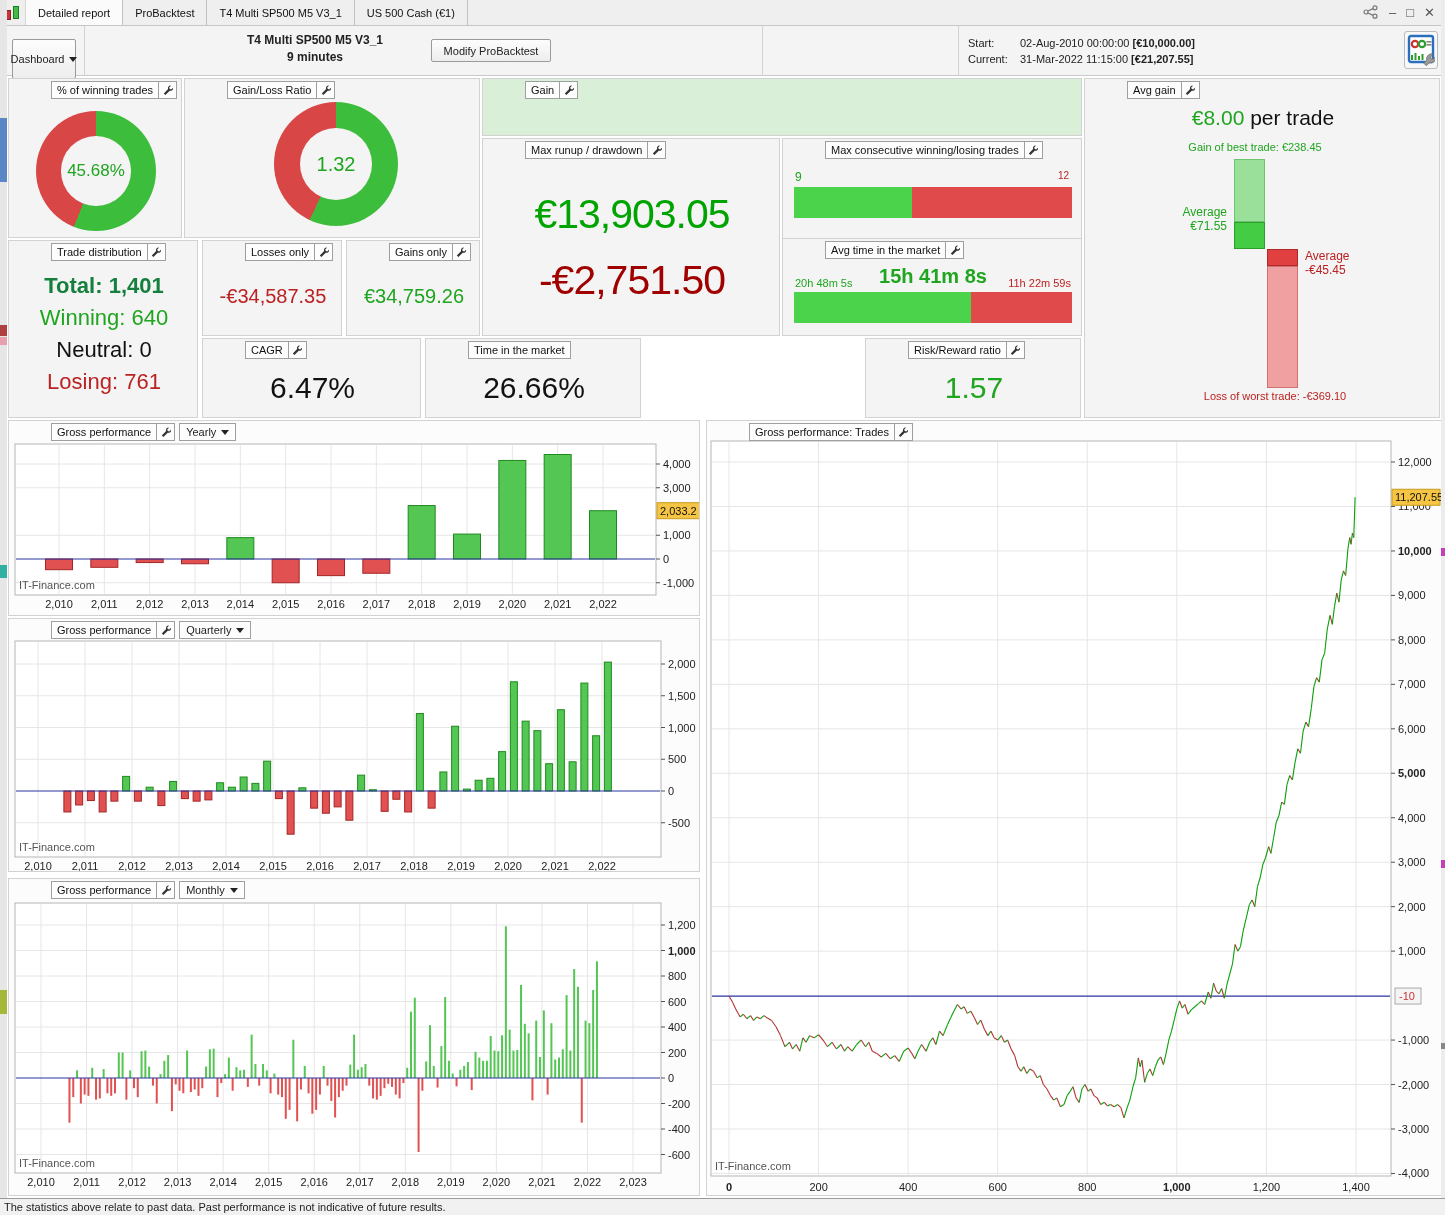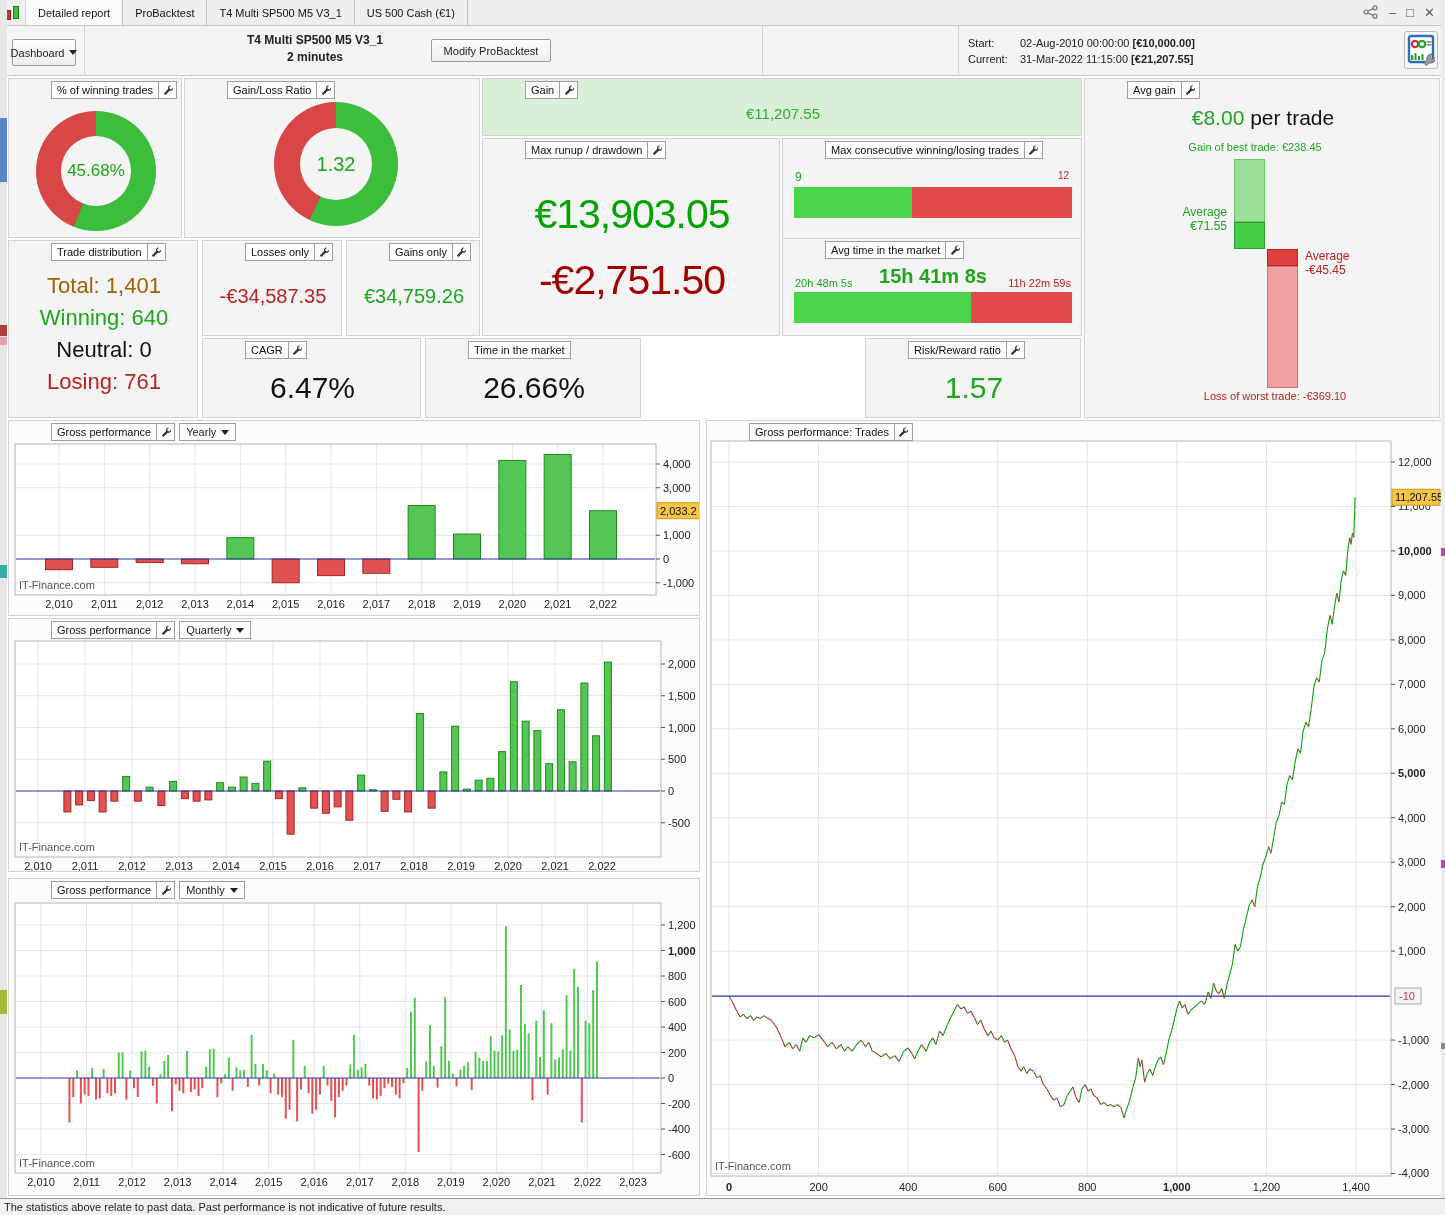--- a/index.html
+++ b/index.html
@@ -99,27 +99,27 @@
       <span>–</span>
       <span>□</span>
       <span>✕</span>
     </div>
   </div>
 
   <div class="toolbar">
     <div class="vsep" style="left:84px"></div>
     <div class="vsep" style="left:762px"></div>
     <div class="vsep" style="left:958px"></div>
-    <div class="btn" style="left:12px; top:13px; width:64px; height:27px;">
+    <div class="btn" style="left:12px; top:13px; width:64px; height:40px;">
       <span>Dashboard</span>
       <span class="tri" style="display:inline-block;width:0;height:0;border-left:4px solid transparent;border-right:4px solid transparent;border-top:5px solid #222;margin-left:5px;"></span>
     </div>
     <div class="title-center">
       <div>T4 Multi SP500 M5 V3_1</div>
-      <div>2 minutes</div>
+      <div>9 minutes</div>
     </div>
     <div class="btn" style="left:431px; top:13px; width:120px; height:23px;">
       <span>Modify ProBacktest</span>
     </div>
     <div class="startinfo" style="left:968px;">
       <div><span class="lbl">Start:</span><span>02-Aug-2010 00:00:00</span>&nbsp;<b>[€10,000.00]</b></div>
       <div><span class="lbl">Current:</span><span>31-Mar-2022 11:15:00</span>&nbsp;<b>[€21,207.55]</b></div>
     </div>
     <div class="tool-icon" style="left:1404px; top:5px;">
       <svg width="28" height="32" viewBox="0 0 28 32">
@@ -164,21 +164,20 @@
 
   <div class="panel" style="left:482px;top:78px;width:600px;height:58px;background:#d9efd7;">
     <div class="phead">
         <span class="plabel">Gain</span>
         <span class="pwrench">
           <svg width="10" height="10" viewBox="0 0 12 12">
             <path d="M9.5 0.8a3 3 0 0 0-3.3 4.1L1 10.1 2.9 12l5.2-5.2a3 3 0 0 0 3.9-3.5L9.9 5.4 8.1 4.7 7.4 2.9z" fill="#333"></path>
           </svg>
         </span>
       </div>
-    <div class="ctext" style="left:0;top:26px;width:600px;font-size:15px;color:#2fae2f;">€11,207.55</div>
   </div>
 
   <div class="panel" style="left:482px;top:138px;width:298px;height:198px;">
     <div class="phead">
         <span class="plabel">Max runup / drawdown</span>
         <span class="pwrench">
           <svg width="10" height="10" viewBox="0 0 12 12">
             <path d="M9.5 0.8a3 3 0 0 0-3.3 4.1L1 10.1 2.9 12l5.2-5.2a3 3 0 0 0 3.9-3.5L9.9 5.4 8.1 4.7 7.4 2.9z" fill="#333"></path>
           </svg>
         </span>
@@ -252,21 +251,21 @@
 
   <div class="panel" style="left:8px;top:240px;width:190px;height:178px;">
     <div class="phead">
         <span class="plabel">Trade distribution</span>
         <span class="pwrench">
           <svg width="10" height="10" viewBox="0 0 12 12">
             <path d="M9.5 0.8a3 3 0 0 0-3.3 4.1L1 10.1 2.9 12l5.2-5.2a3 3 0 0 0 3.9-3.5L9.9 5.4 8.1 4.7 7.4 2.9z" fill="#333"></path>
           </svg>
         </span>
       </div>
-    <div class="ctext" style="left:0;top:32px;width:190px;font-size:22px;color:#a16207;"><span>Total:</span> <span>1,401</span></div>
+    <div class="ctext" style="left:0;top:32px;width:190px;font-size:22px;color:#15803d;font-weight:bold;"><span>Total:</span> <span>1,401</span></div>
     <div class="ctext green" style="left:0;top:64px;width:190px;font-size:22px;"><span>Winning:</span> <span>640</span></div>
     <div class="ctext" style="left:0;top:96px;width:190px;font-size:22px;color:#111;"><span>Neutral:</span> <span>0</span></div>
     <div class="ctext red" style="left:0;top:128px;width:190px;font-size:22px;"><span>Losing:</span> <span>761</span></div>
   </div>
 
   <div class="panel" style="left:202px;top:240px;width:140px;height:96px;">
     <div class="phead">
         <span class="plabel">Losses only</span>
         <span class="pwrench">
           <svg width="10" height="10" viewBox="0 0 12 12">

